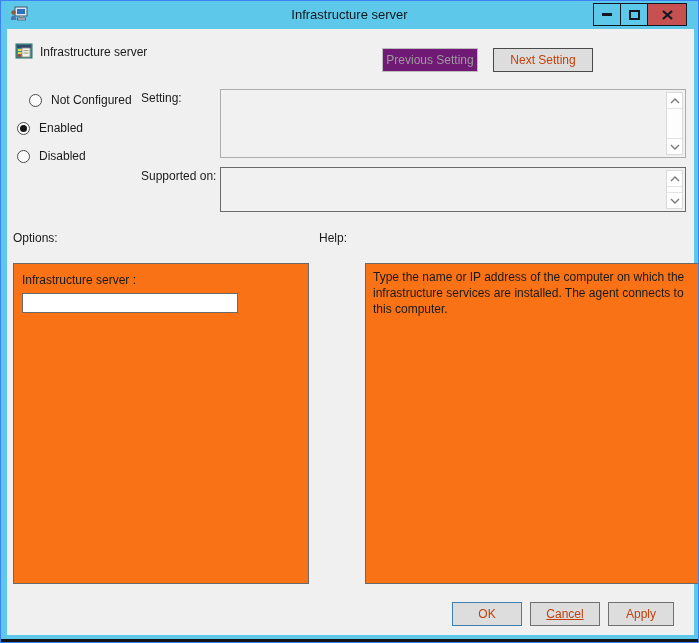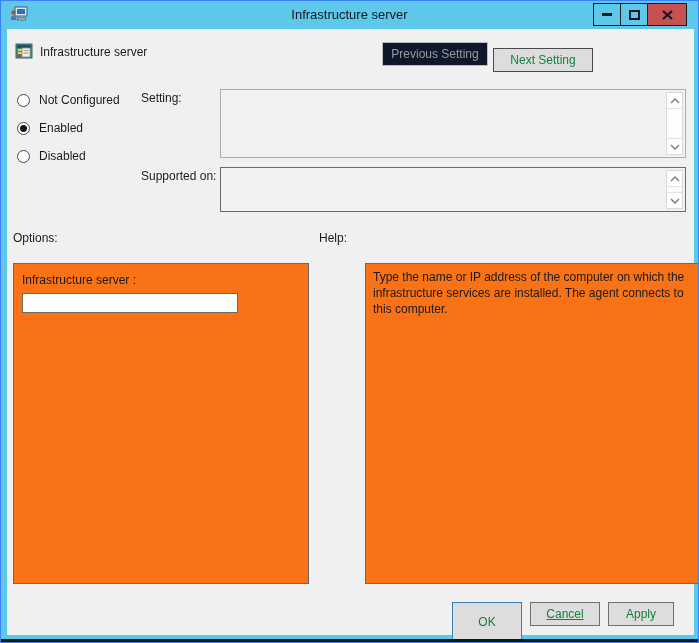--- a/index.html
+++ b/index.html
@@ -22,26 +22,26 @@
   
   .content { position:absolute; left:6px; top:28px; width:687px; height:606px;
              background:#F0F0F0; font-size:12px; color:#1a1a1a; }
   .bottom-edge { position:absolute; left:0; right:0; bottom:0; height:3px; background:#141414; }
   .lbl { position:absolute; white-space:nowrap; }
 
   .setting-icon { position:absolute; left:8px; top:13px; width:18px; height:18px; }
   .setting-name { position:absolute; left:33px; top:16px; font-size:12px; }
 
   .btn { position:absolute; display:flex; align-items:center; justify-content:center;
-         background:#DDDDDD; border:1px solid #707070; font-size:12px; color:#15803d;
+         background:#DDDDDD; border:1px solid #707070; font-size:12px; color:#c2410c;
          padding:0; cursor:pointer; }
-  .btn-prev { left:375px; top:13px; width:106px; height:24px;
-              background:#0f172a; border-color:#BDBDBD; color:#9B9B9B; cursor:default; }
+  .btn-prev { left:375px; top:19px; width:96px; height:24px;
+              background:#701a75; border-color:#BDBDBD; color:#9B9B9B; cursor:default; }
   .btn-next { left:486px; top:19px; width:100px; height:24px; border-color:#4A4A4A; }
-  .btn-ok     { left:445px; top:573px; width:70px; height:40px; border-color:#3C7FB1; }
+  .btn-ok     { left:445px; top:573px; width:70px; height:24px; border-color:#3C7FB1; }
   .btn-cancel { left:523px; top:573px; width:70px; height:24px;text-decoration:underline; }
   .btn-apply  { left:601px; top:573px; width:66px; height:24px; }
 
   .radio-row { position:absolute; left:10px; display:flex; align-items:center; height:14px; cursor:pointer; }
   .radio-circle { width:13px; height:13px; border:1px solid #4a4a4a; border-radius:50%;
                   background:#FDFDFD; position:relative; margin-right:9px; flex:0 0 auto; }
   .radio-row.selected .radio-circle::after { content:""; position:absolute; left:2px; top:2px;
                   width:7px; height:7px; border-radius:50%; background:#141414; }
 
   .textbox { position:absolute; left:213px; width:466px; background:#F1F1F1; }
@@ -107,21 +107,21 @@
       <rect x="7" y="6" width="8" height="9" fill="#F4F2EA" stroke="#8C8C7A" stroke-width="0.8"></rect>
       <rect x="8.5" y="8" width="5" height="1.2" fill="#A9A383"></rect>
       <rect x="8.5" y="10.5" width="5" height="1.2" fill="#A9A383"></rect>
       <circle cx="4.2" cy="13.5" r="1.6" fill="#C0392B"></circle>
     </svg>
     <div class="setting-name">Infrastructure server</div>
 
     <button class="btn btn-prev" disabled="">Previous Setting</button>
     <button class="btn btn-next">Next Setting</button>
 
-    <div class="radio-row" style="top:64px;">
+    <div class="radio-row" style="top:64px;margin-left:12px;">
       <span class="radio-circle"></span>
       <span>Not Configured</span>
     </div>
     <div class="radio-row selected" style="top:92px;">
       <span class="radio-circle"></span>
       <span>Enabled</span>
     </div>
     <div class="radio-row" style="top:120px;">
       <span class="radio-circle"></span>
       <span>Disabled</span>

